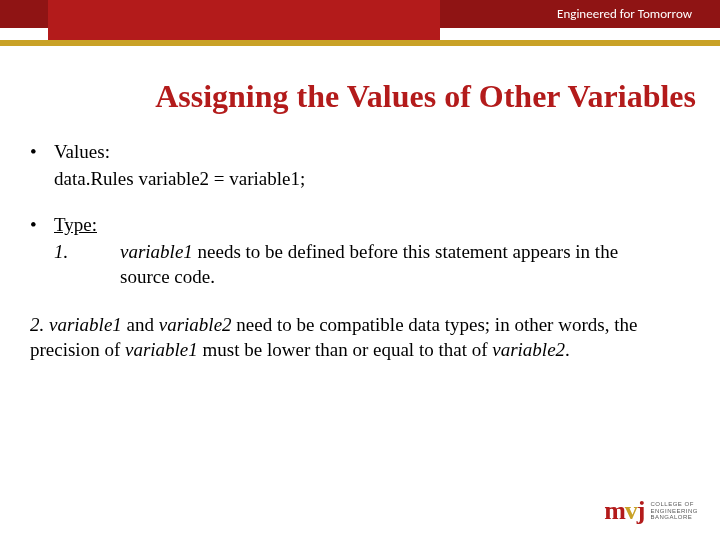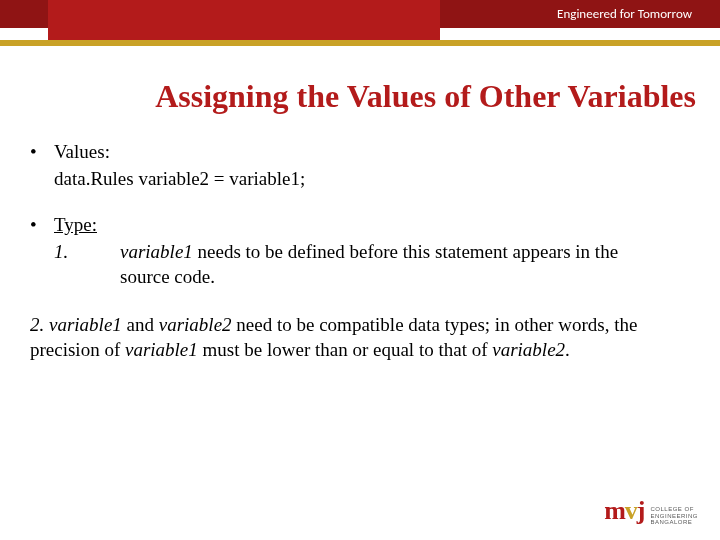--- a/index.html
+++ b/index.html
@@ -87,21 +87,21 @@
     padding-right: 20px;
     font-style: italic;
   }
   .rule2 .v { font-style: italic; }
   em.v { font-style: italic; }
   .logo {
     position: absolute;
     bottom: 14px;
     right: 22px;
     display: flex;
-    align-items: flex-end;
+    align-items: center;
   }
   .logo-mark {
     font-family: Georgia, serif;
     font-weight: bold;
     font-size: 26px;
     color: #b31b1b;
     letter-spacing: -1px;
   }
   .logo-mark .m { color: #b31b1b; }
   .logo-mark .v { color: #c9a227; }

